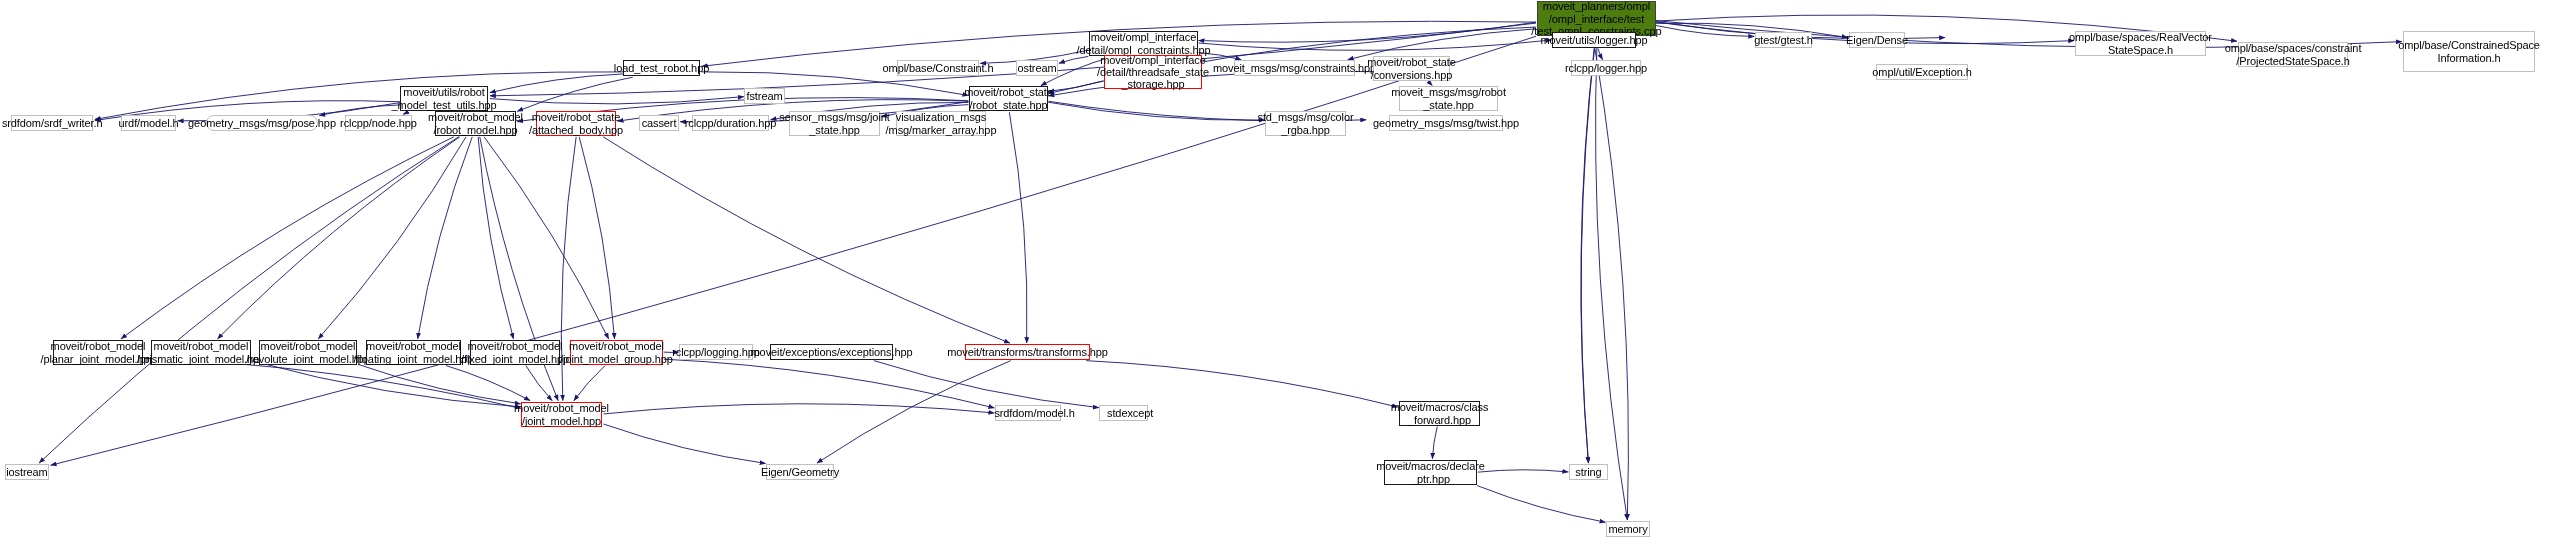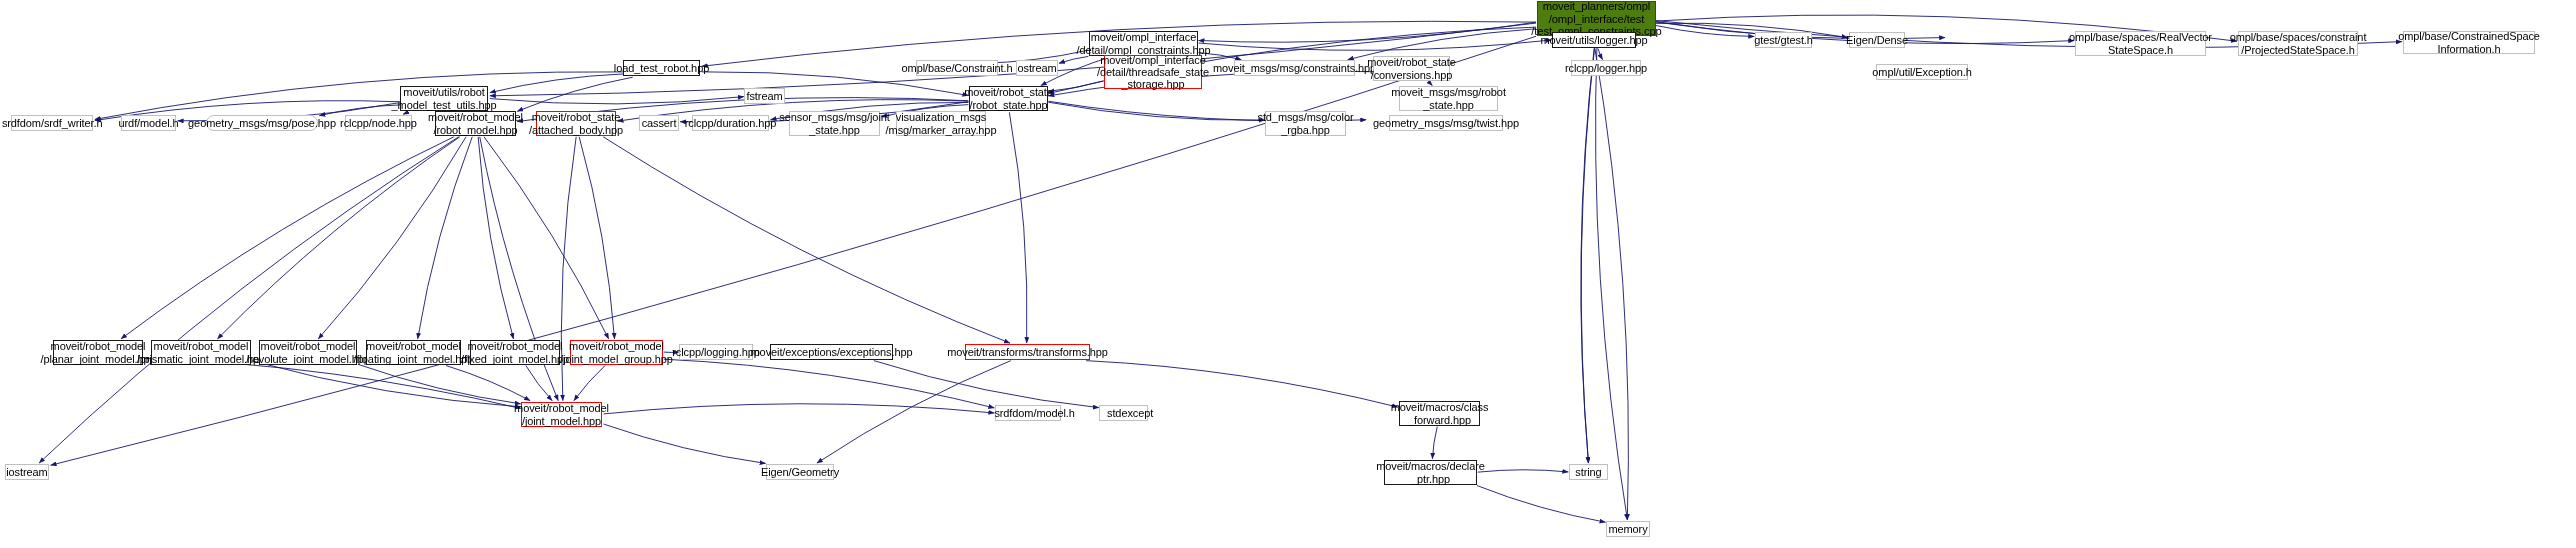--- a/index.html
+++ b/index.html
@@ -141,26 +141,26 @@
 /ompl_interface/test
 /test_ompl_constraints.cpp</div>
       <div class="node bold" style="left: 1089px; top: 31px; width: 109px; height: 25px;">moveit/ompl_interface
 /detail/ompl_constraints.hpp</div>
       <div class="node bold" style="left: 1552px; top: 32px; width: 84px; height: 16px; text-align: center;">moveit/utils/logger.hpp</div>
       <div class="node plain" style="left: 1755px; top: 32px; width: 57px; height: 16px;">gtest/gtest.h</div>
       <div class="node plain" style="left: 1849px; top: 32px; width: 56px; height: 16px;">Eigen/Dense</div>
       <div class="node plain" style="left: 1876px; top: 32px; width: 92px; height: 16px; margin-top: 32px;">ompl/util/Exception.h</div>
       <div class="node plain" style="left: 2075px; top: 31px; width: 131px; height: 25px;">ompl/base/spaces/RealVector
 StateSpace.h</div>
-      <div class="node plain" style="left: 2238px; top: 31px; width: 120px; height: 25px;">ompl/base/spaces/constraint
+      <div class="node plain" style="left: 2238px; top: 42px; width: 110px; height: 25px;">ompl/base/spaces/constraint
 /ProjectedStateSpace.h</div>
-      <div class="node plain" style="left: 2403px; top: 31px; width: 132px; height: 23px;">ompl/base/ConstrainedSpace
+      <div class="node plain" style="left: 2403px; top: 31px; width: 132px; height: 41px;">ompl/base/ConstrainedSpace
 Information.h</div>
       <div class="node bold" style="left: 623px; top: 60px; width: 77px; height: 16px;">load_test_robot.hpp</div>
-      <div class="node plain" style="left: 916px; top: 60px; width: 82px; height: 16px;">ompl/base/Constraint.h</div>
+      <div class="node plain" style="left: 897px; top: 60px; width: 82px; height: 16px;">ompl/base/Constraint.h</div>
       <div class="node plain" style="left: 1016px; top: 60px; width: 42px; height: 16px;">ostream</div>
       <div class="node redbox" style="left: 1104px; top: 55px; width: 98px; height: 34px;">moveit/ompl_interface
 /detail/threadsafe_state
 _storage.hpp</div>
       <div class="node plain" style="left: 1234px; top: 60px; width: 121px; height: 16px;">moveit_msgs/msg/constraints.hpp</div>
       <div class="node plain" style="left: 1373px; top: 56px; width: 77px; height: 25px;">moveit/robot_state
 /conversions.hpp</div>
       <div class="node plain" style="left: 1571px; top: 60px; width: 70px; height: 16px;">rclcpp/logger.hpp</div>
       <div class="node plain" style="left: 744px; top: 88px; width: 41px; height: 16px;">fstream</div>
       <div class="node plain" style="left: 1399px; top: 86px; width: 99px; height: 25px;">moveit_msgs/msg/robot

